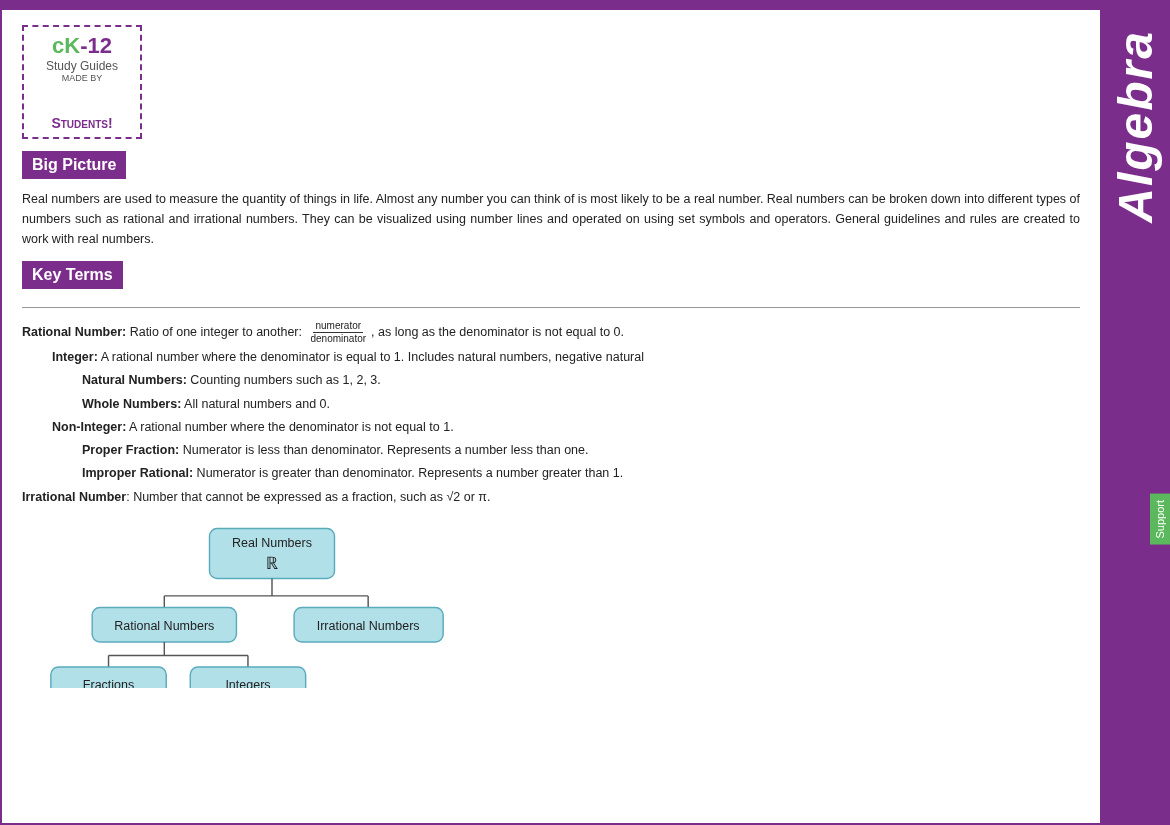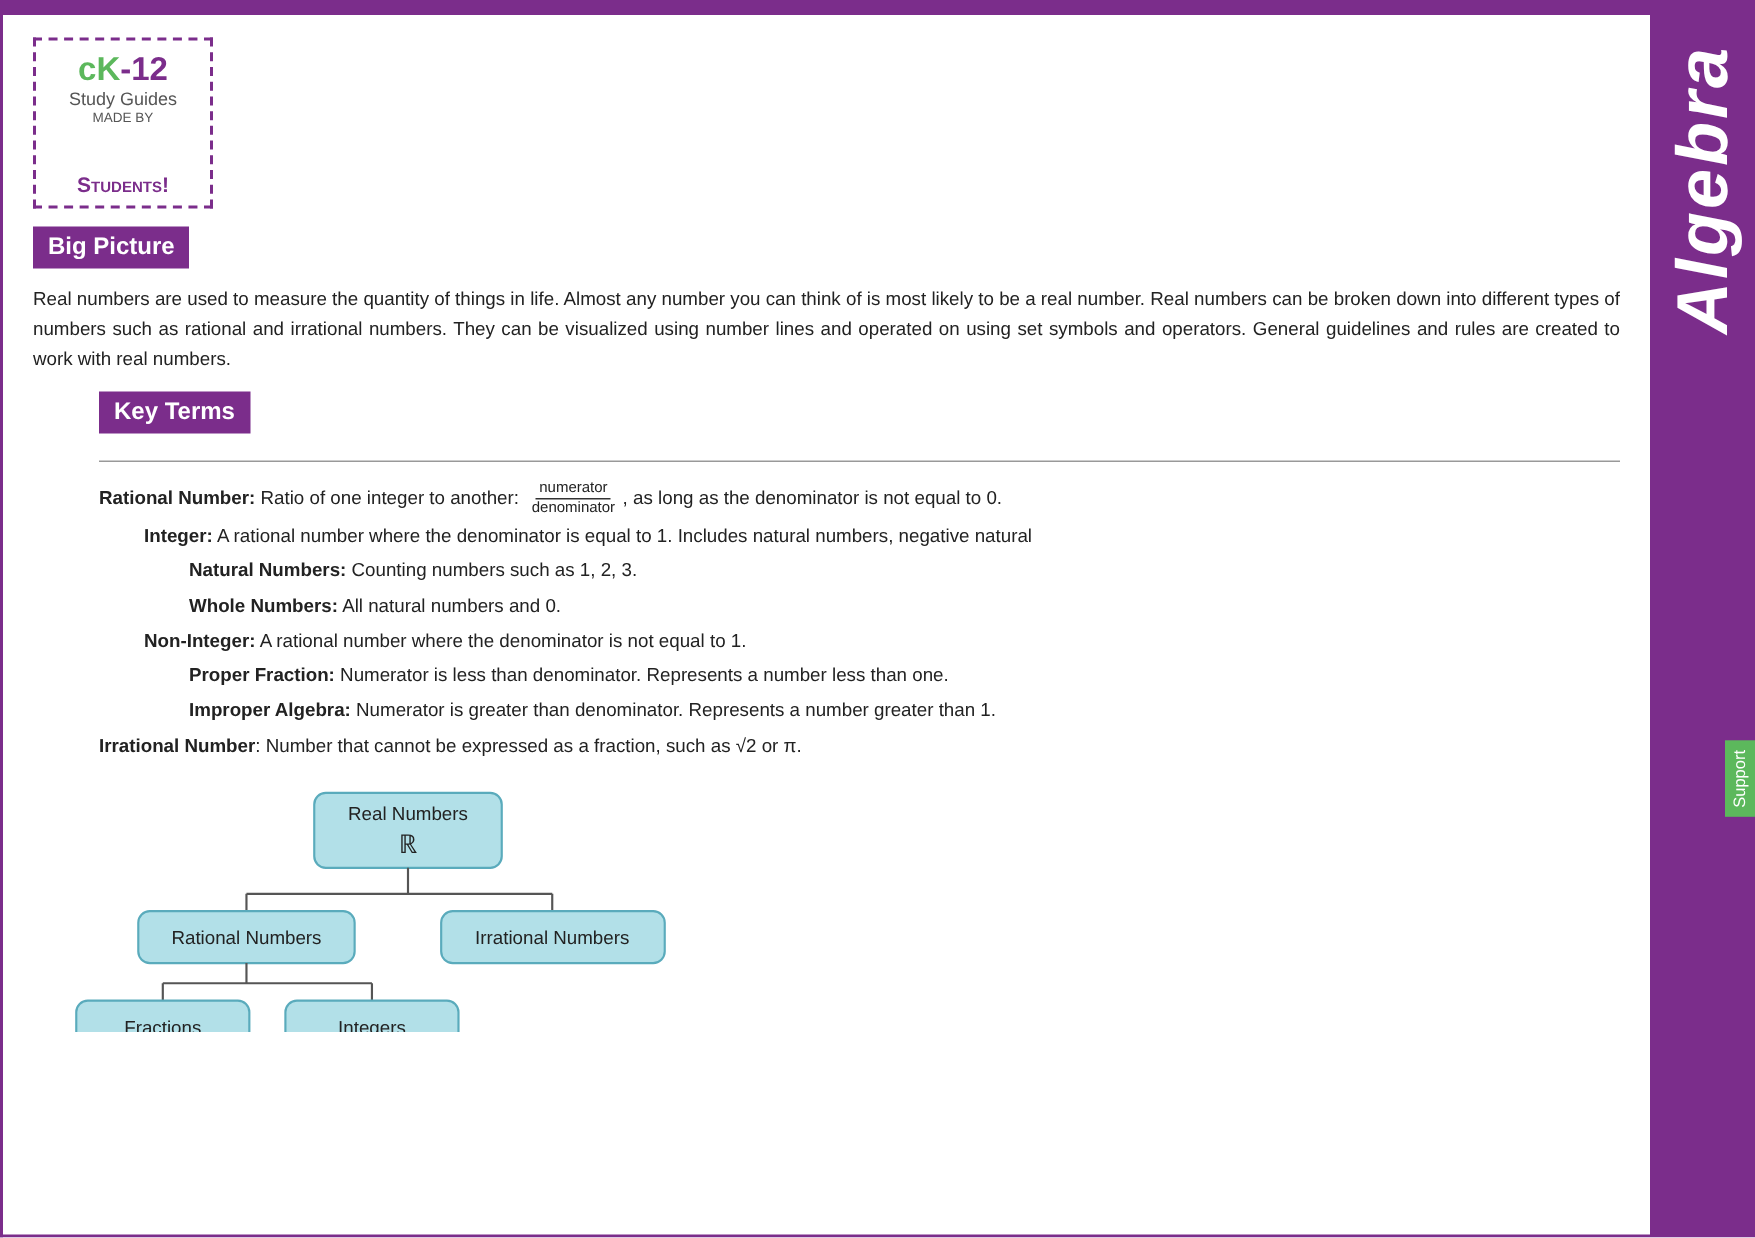--- a/index.html
+++ b/index.html
@@ -149,21 +149,20 @@
       font-size: 12.5px;
       line-height: 1.6;
       color: #222;
       text-align: justify;
       margin-bottom: 12px;
     }
 
     
     .key-terms-section {
       margin-top: 5px;
-      margin-left: 44px;
     }
 
     .terms-list {
       font-size: 12.5px;
       line-height: 1.7;
       color: #222;
     }
 
     .term-bold {
       font-weight: bold;
@@ -272,21 +271,21 @@
           <span class="term-bold">Non-Integer:</span>
           A rational number where the denominator is not equal to 1.
         </div>
 
         <div class="term-line indent-2">
           <span class="term-bold">Proper Fraction:</span>
           Numerator is less than denominator. Represents a number less than one.
         </div>
 
         <div class="term-line indent-2">
-          <span class="term-bold">Improper Algebra:</span>
+          <span class="term-bold">Improper Rational:</span>
           Numerator is greater than denominator. Represents a number greater than 1.
         </div>
 
 
         <div class="term-line">
           <span class="term-bold">Irrational Number</span>:
           Number that cannot be expressed as a fraction, such as √2 or π.
         </div>
 
       </div>

